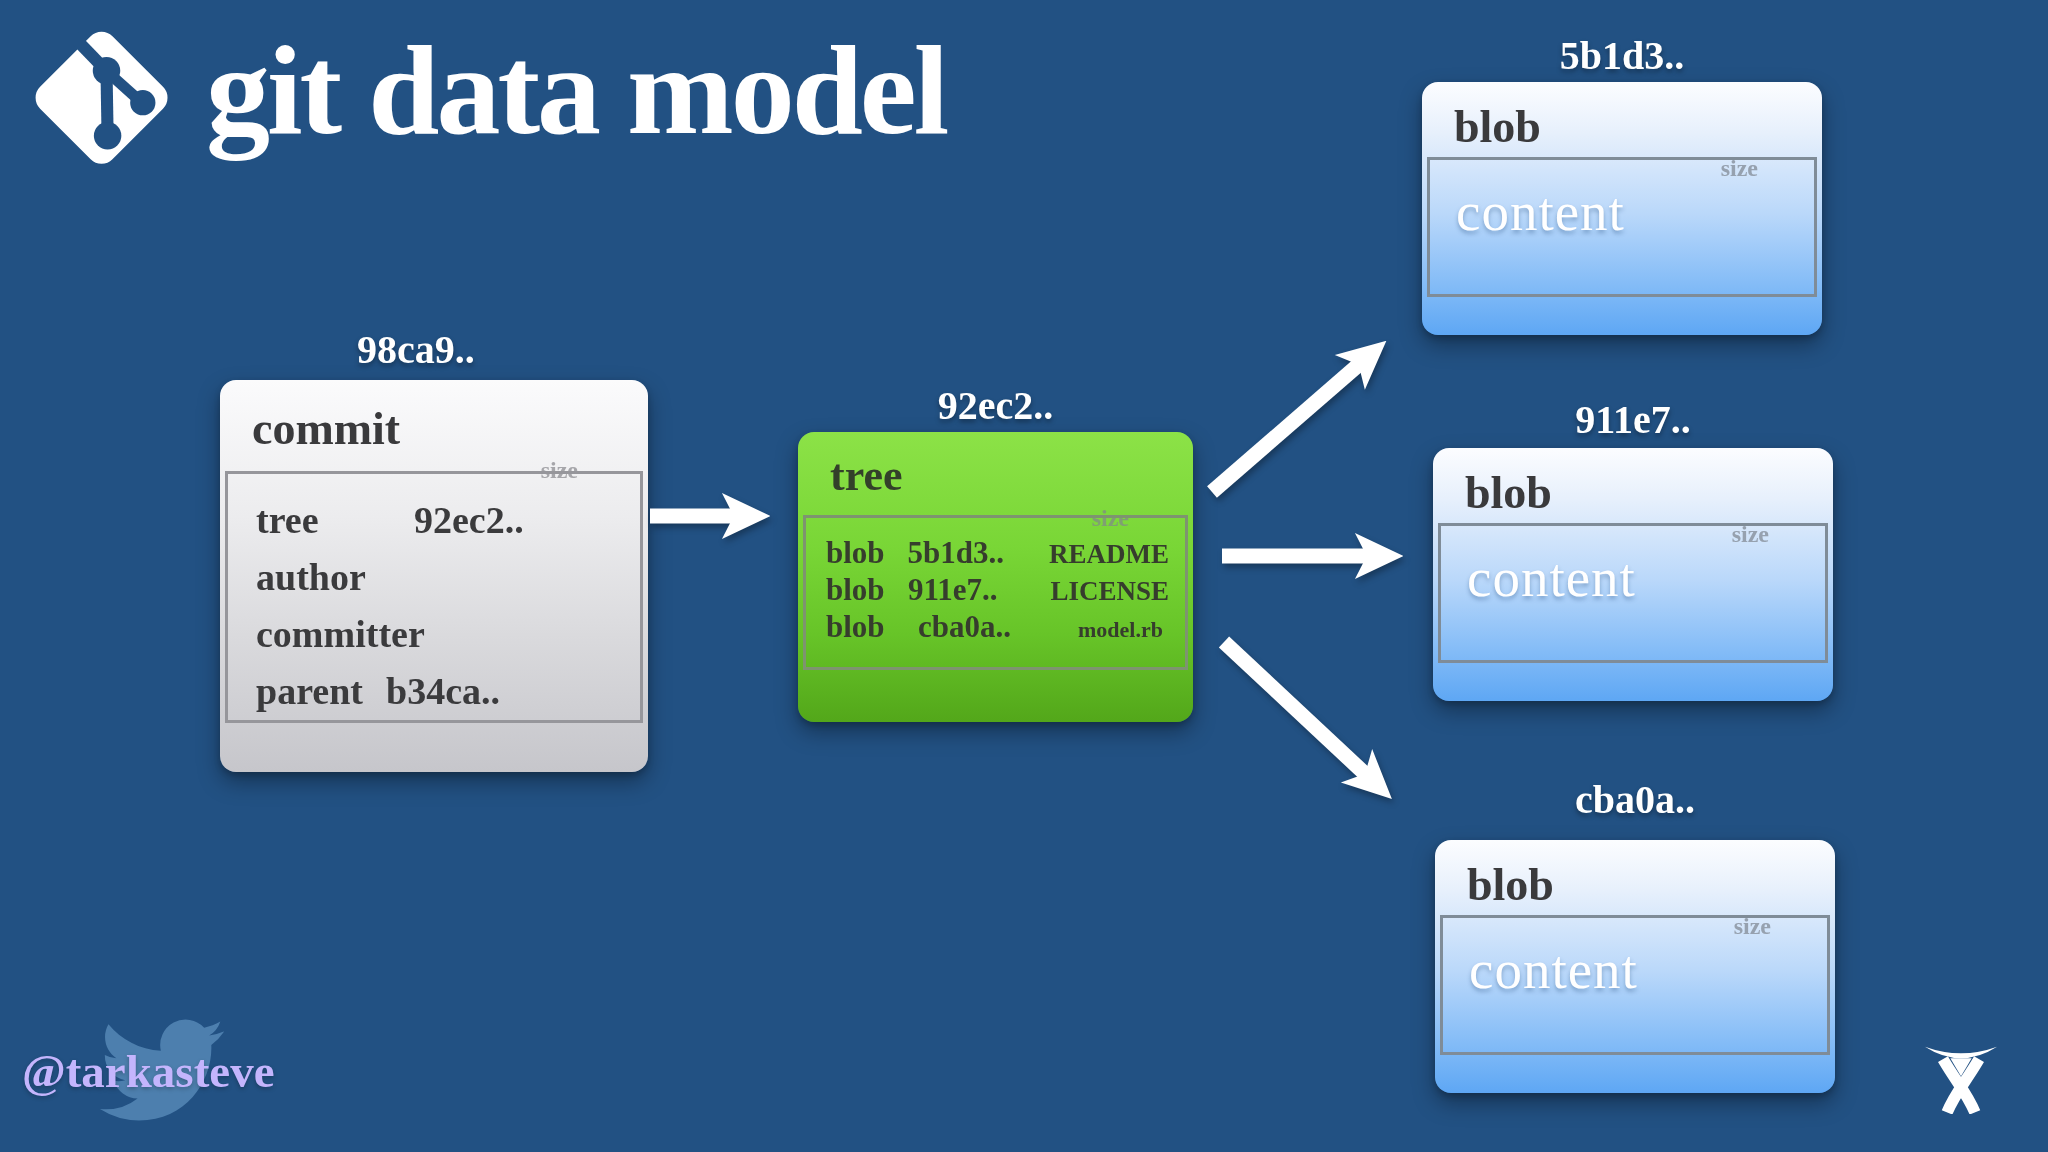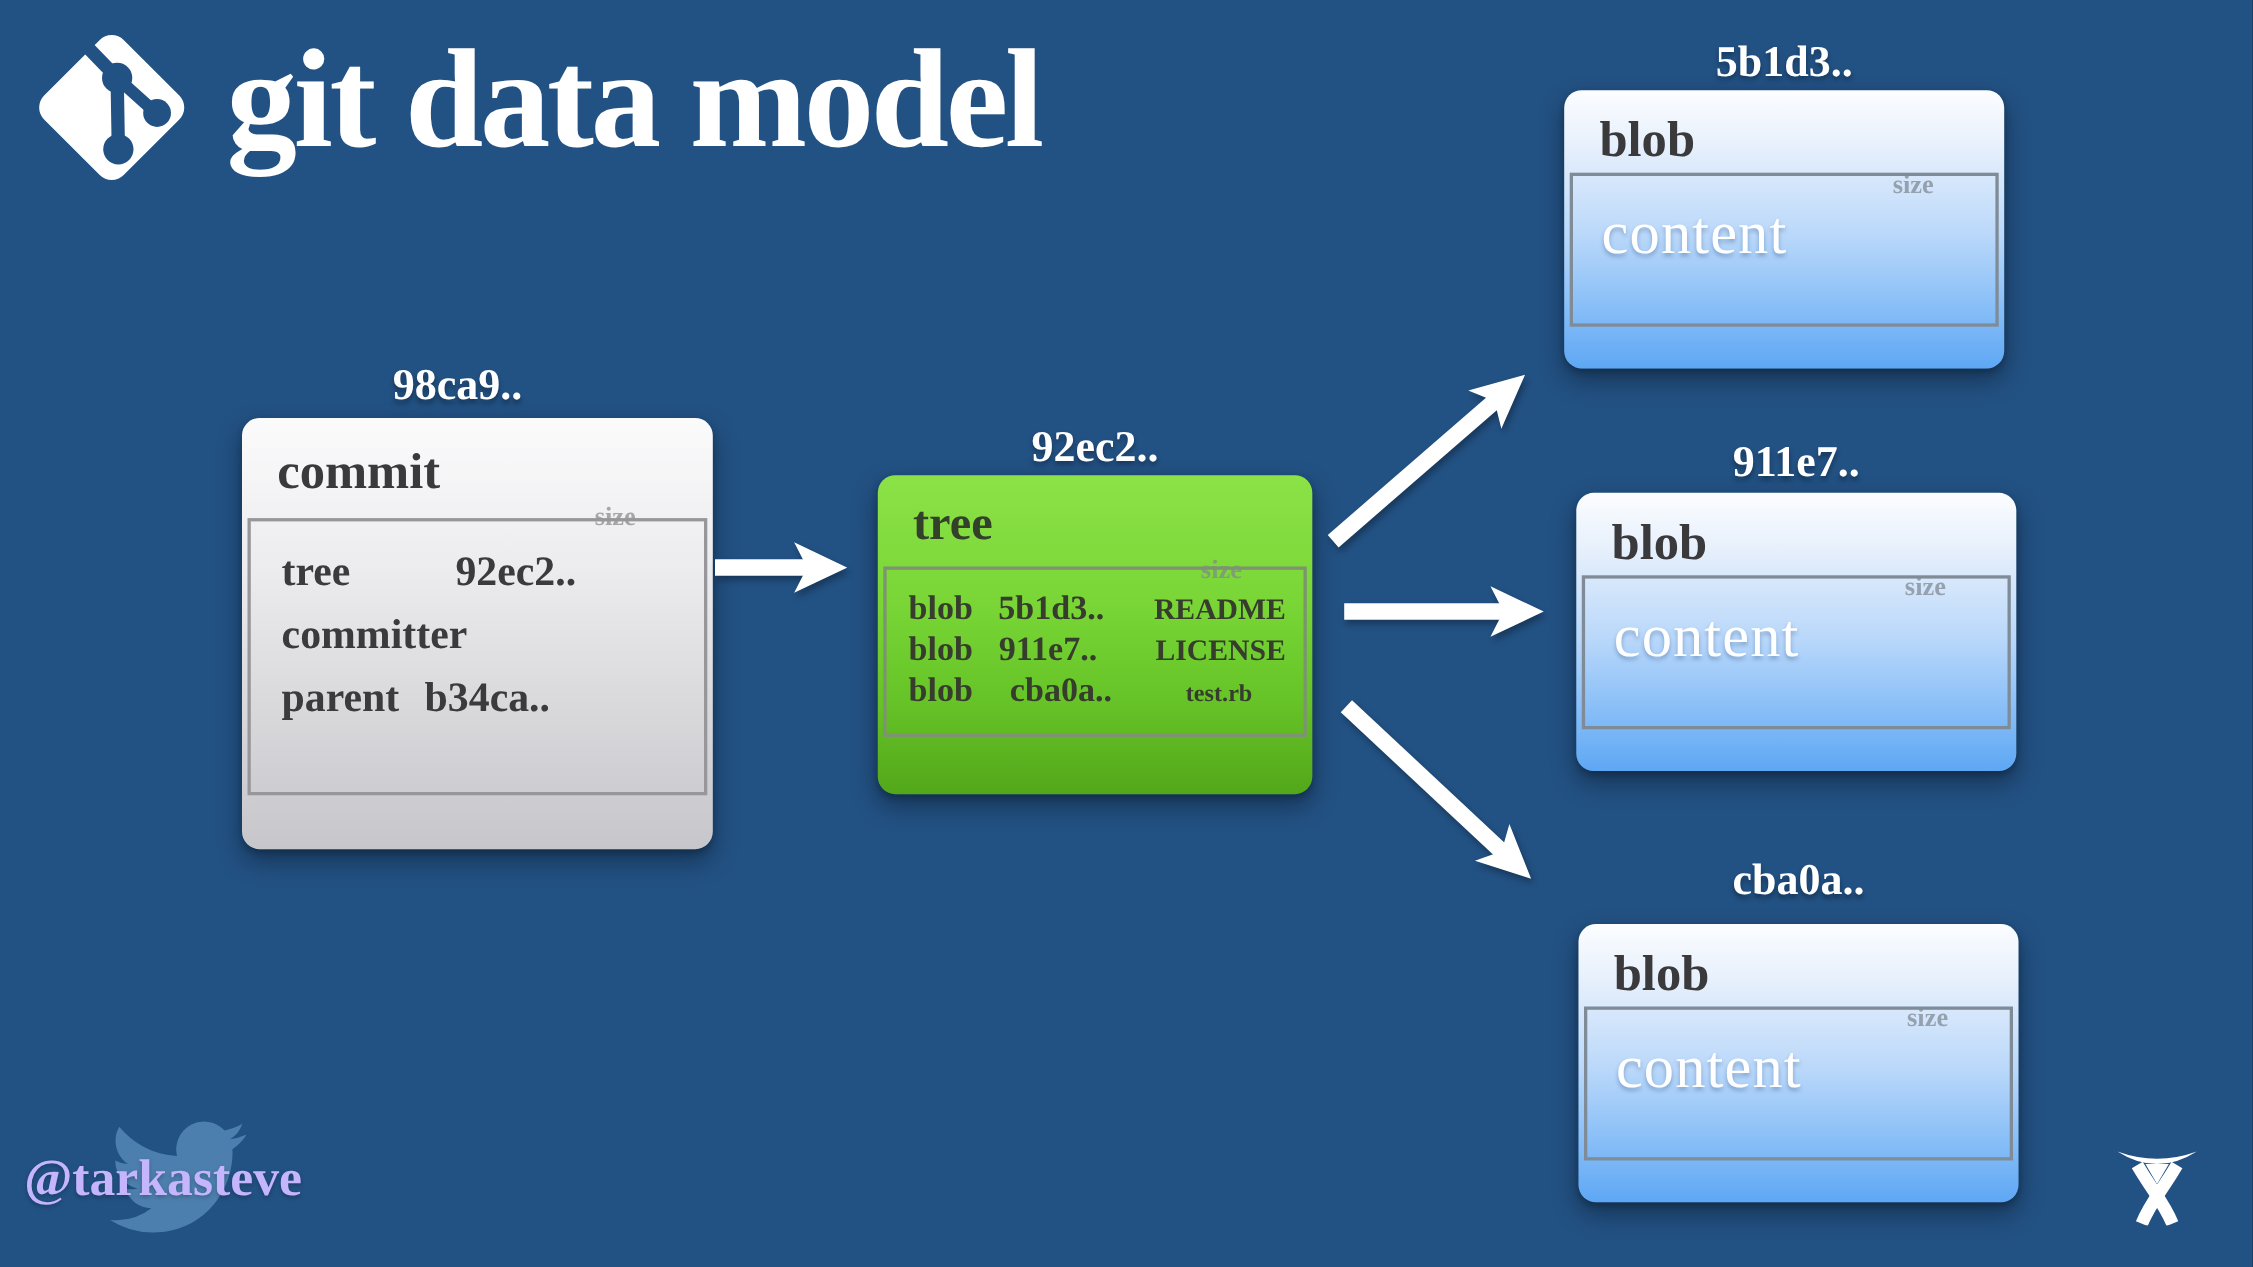--- a/index.html
+++ b/index.html
@@ -91,20 +91,23 @@
   <div class="hash-label hash-commit">98ca9..</div>
   <div class="panel commit-box">
     <span class="ptype">commit</span>
     <span class="psize">size</span>
     <div class="pinner commit-inner">
       <div class="crow">
         <span class="ck-tree">tree</span>
         <span>92ec2..</span>
       </div>
       <div class="crow">
+        <span>author</span>
+      </div>
+      <div class="crow">
         <span>committer</span>
       </div>
       <div class="crow">
         <span class="ck-parent">parent</span>
         <span>b34ca..</span>
       </div>
     </div>
   </div>
 
   <div class="hash-label hash-tree">92ec2..</div>
@@ -118,21 +121,21 @@
         <span class="tn">README</span>
       </div>
       <div class="trow">
         <span class="tt">blob</span>
         <span class="th">911e7..</span>
         <span class="tn">LICENSE</span>
       </div>
       <div class="trow">
         <span class="tt">blob</span>
         <span class="th">cba0a..</span>
-        <span class="tn tn-small">test.rb</span>
+        <span class="tn tn-small">model.rb</span>
       </div>
     </div>
   </div>
 
   <div class="hash-label hash-b1">5b1d3..</div>
   <div class="panel blob-box b1">
     <span class="ptype">blob</span>
     <span class="psize">size</span>
     <div class="pinner blob-inner">
       <span class="content-text">content</span>

